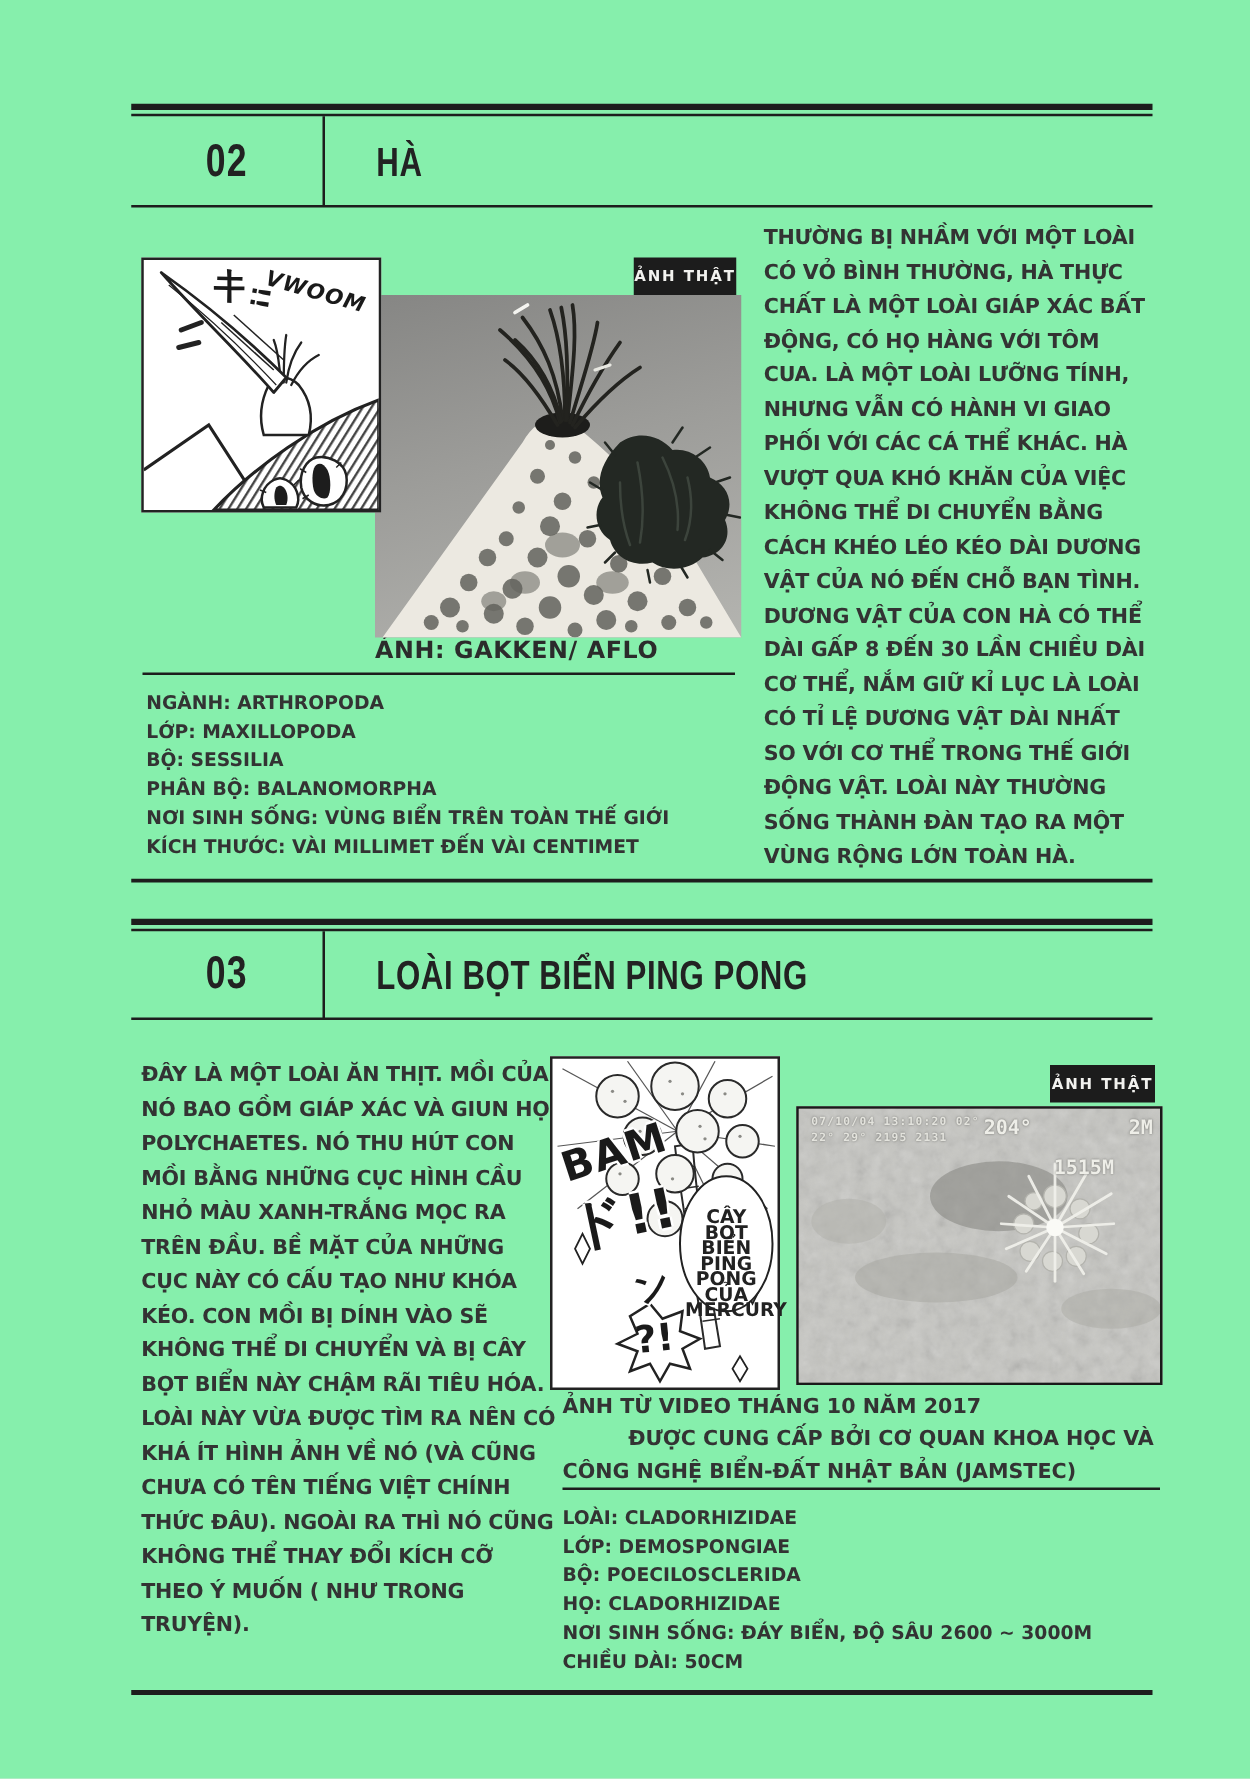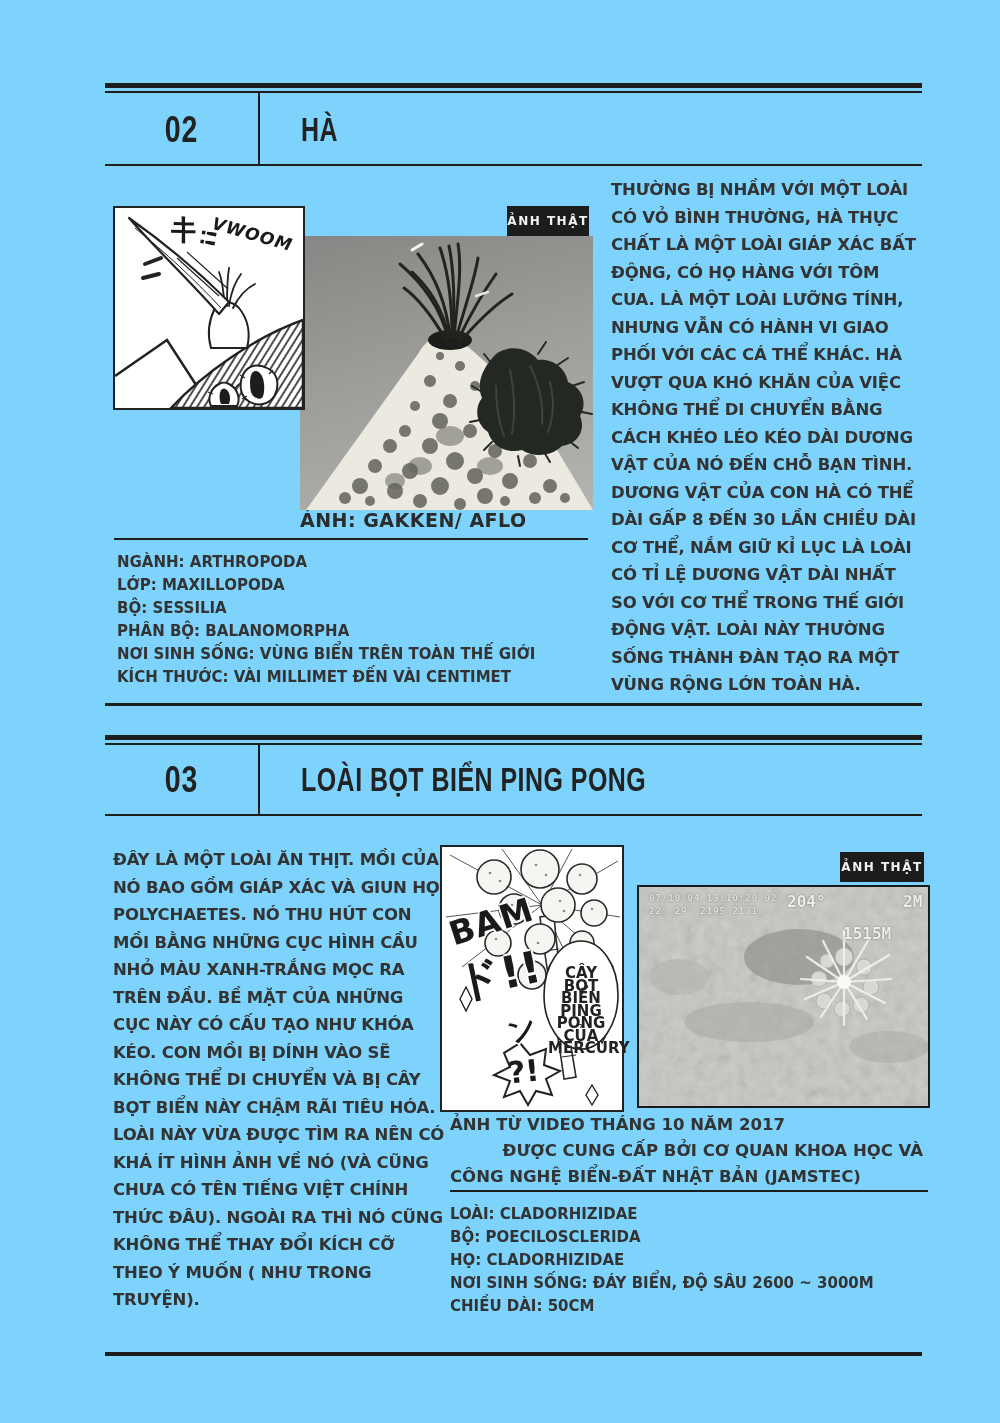--- a/index.html
+++ b/index.html
@@ -1,16 +1,16 @@
 <!DOCTYPE html>
 <html><head>
 <meta charset="utf-8">
 <style>
   html,body{margin:0;padding:0;background:#e9e9e7;}
-  #page{position:relative;width:1000px;height:1423px;background:#7dd3fc;margin:0 auto;
+  #page{position:relative;width:1000px;height:1423px;background:#86efac;margin:0 auto;
         font-family:"DejaVu Sans",sans-serif;color:#2e2e2e;overflow:hidden;}
   .abs{position:absolute;}
   .rule{position:absolute;background:#1d1d1d;}
   
   .hdr-num{font-family:"Liberation Sans",sans-serif;font-weight:700;font-size:30px;color:#222;
            transform:scale(0.95,1.22);transform-origin:center top;letter-spacing:1px;}
   .hdr-title{font-family:"Liberation Sans",sans-serif;font-weight:700;font-size:26px;color:#222;
            transform:scale(0.96,1.25);transform-origin:left top;letter-spacing:0.5px;}
   
   .desc{font-weight:700;font-size:16.5px;line-height:27.5px;letter-spacing:-0.2px;color:#333;}
@@ -337,20 +337,21 @@
 
   <div class="abs badge" style="left:840px;top:852px;width:84px;height:30px;z-index:4;">ẢNH THẬT</div>
 
   <div class="abs credit-small" style="left:450px;top:1112px;">ẢNH TỪ VIDEO THÁNG 10 NĂM 2017</div>
   <div class="abs credit-small" style="left:450px;top:1138px;width:473px;text-align:right;">ĐƯỢC CUNG CẤP BỞI CƠ QUAN KHOA HỌC VÀ</div>
   <div class="abs credit-small" style="left:450px;top:1164px;width:473px;text-align:left;">CÔNG NGHỆ BIỂN-ĐẤT NHẬT BẢN (JAMSTEC)</div>
   <div class="rule" style="left:450px;top:1190px;width:478px;height:2px;"></div>
 
   <div class="abs" style="left:450px;top:1203px;">
     <div class="tax">LOÀI: CLADORHIZIDAE</div>
+    <div class="tax">LỚP: DEMOSPONGIAE</div>
     <div class="tax">BỘ: POECILOSCLERIDA</div>
     <div class="tax">HỌ: CLADORHIZIDAE</div>
     <div class="tax">NƠI SINH SỐNG: ĐÁY BIỂN, ĐỘ SÂU 2600 ~ 3000M</div>
     <div class="tax">CHIỀU DÀI: 50CM</div>
   </div>
 
   <div class="rule" style="left:105px;top:1352px;width:817px;height:4px;"></div>
 
 </div>
 

